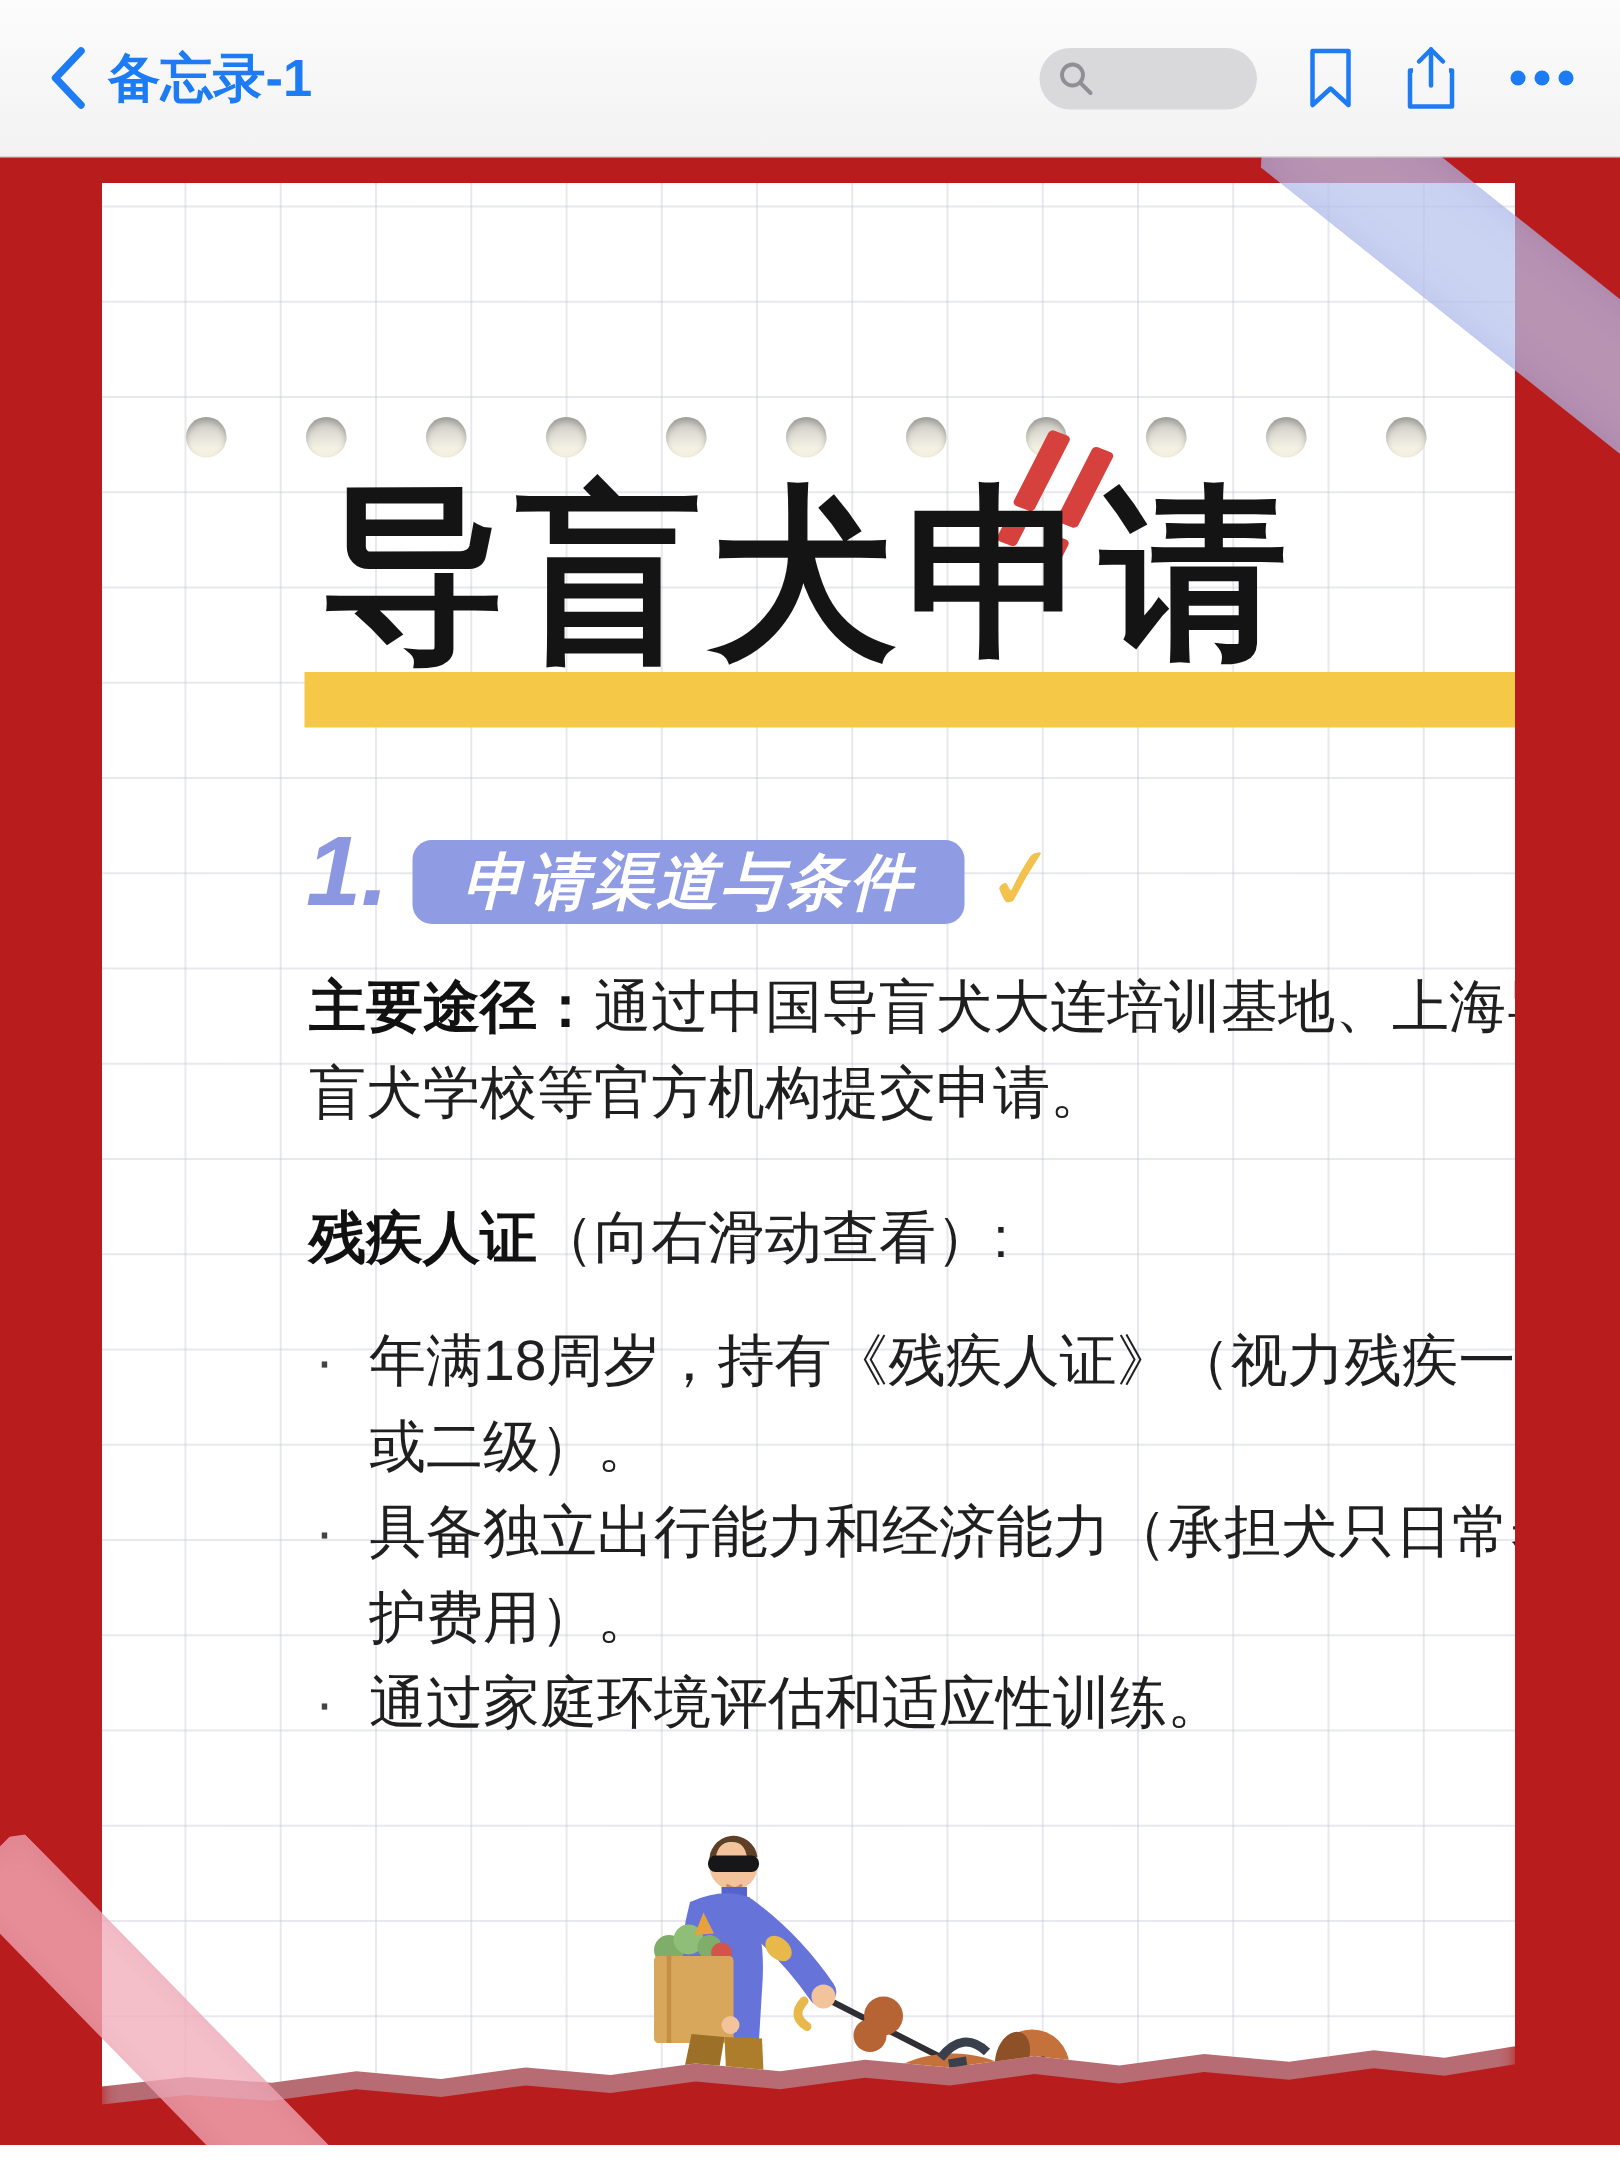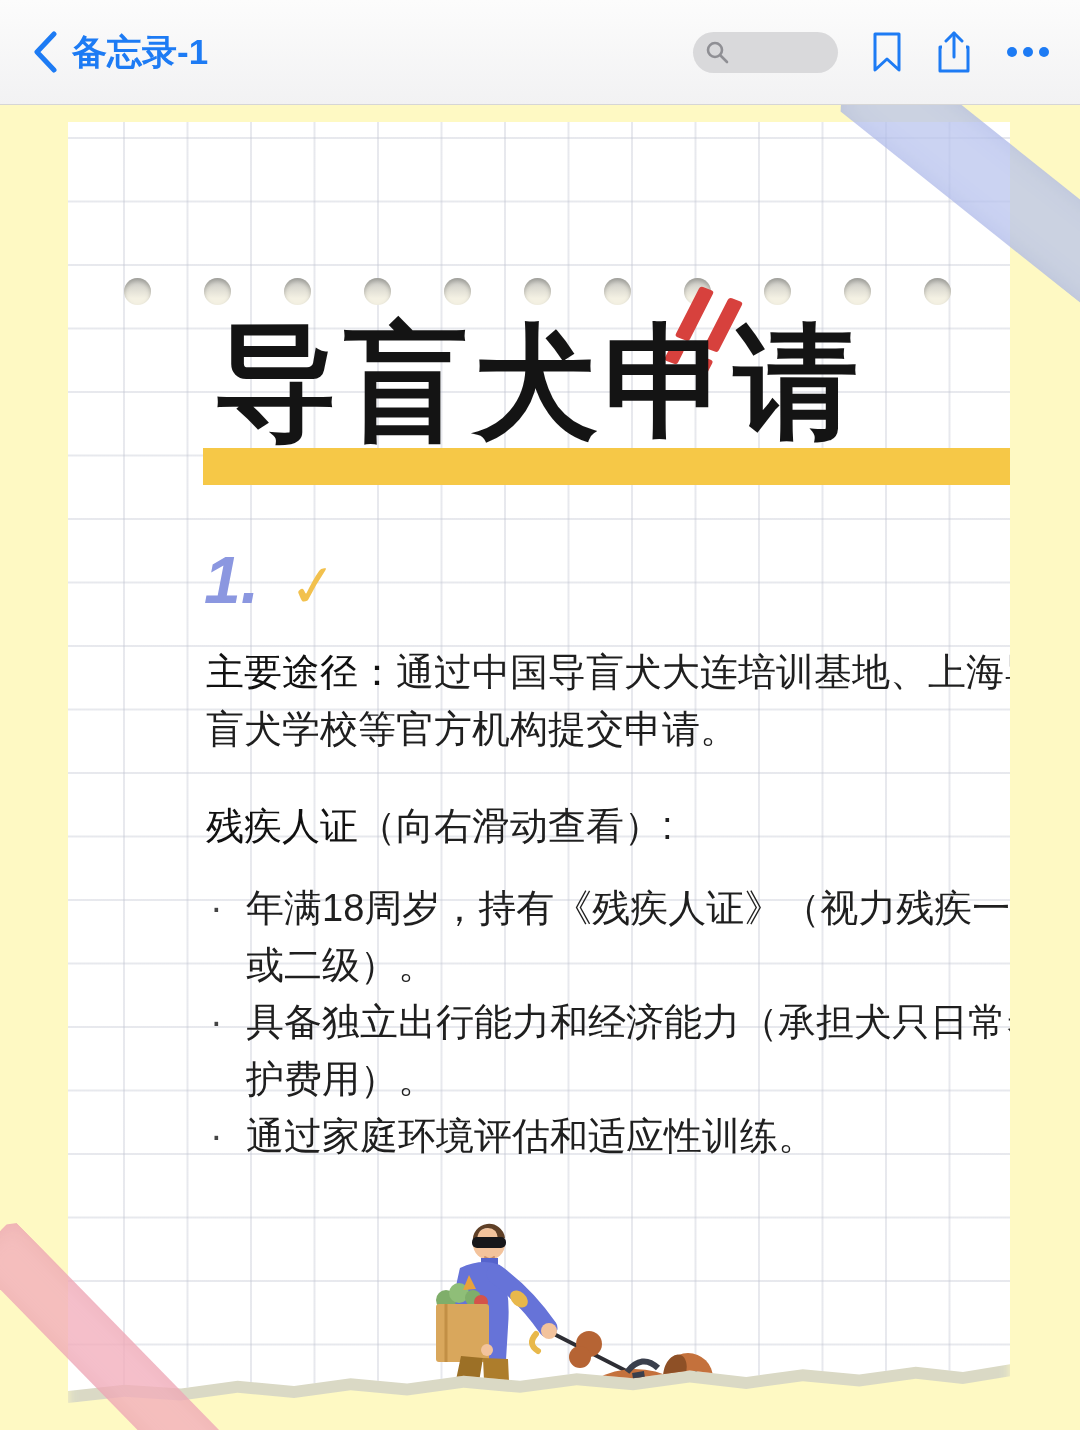--- a/index.html
+++ b/index.html
@@ -1,18 +1,18 @@
 <!DOCTYPE html>
 <html><head>
 <meta charset="utf-8">
 <style>
   * { margin:0; padding:0; box-sizing:border-box; }
   html,body { width:1080px; height:1442px; }
   body { font-family:"Liberation Sans","DejaVu Sans",sans-serif; }
-  .screen { position:relative; width:1080px; height:1430px; background:#fef9c3; overflow:hidden; }
+  .screen { position:relative; width:1080px; height:1430px; background:#b91c1c; overflow:hidden; }
 
   
   .topbar { position:absolute; left:0; top:0; width:1080px; height:105px;
     background:linear-gradient(#fcfcfc,#f2f2f3); border-bottom:1px solid #d6d6d6;
     display:flex; align-items:center; z-index:40; }
   .back-group { display:flex; align-items:center; gap:14px; margin-left:32px; cursor:pointer; }
   .back-title { color:#1d7bf4; font-size:35px; font-weight:700; }
   .topbar-right { margin-left:auto; display:flex; align-items:center; gap:34px; margin-right:30px; }
   .search-pill { width:145px; height:41px; border-radius:21px; background:#d9d9db;
     display:flex; align-items:center; padding-left:12px; }
@@ -56,21 +56,21 @@
     display:flex; align-items:center; justify-content:center; }
   .section-badge span { color:#ffffff; font-size:41px; font-weight:700; font-style:italic; letter-spacing:2px; }
   .section-check { margin-left:14px; margin-top:6px; font-size:58px; font-weight:900; color:#f2c14e;
     transform:rotate(-6deg); }
 
   
   .body-text { position:absolute; left:138px; width:845px; font-size:38px; line-height:57px;
     color:#1f1f1f; z-index:5; }
   .para1 { top:522px; }
   .para2 { top:676px; }
-  .lead { font-weight:400; color:#111;margin-top:28px; }
+  .lead { font-weight:700; color:#111;margin-top:28px; }
   .bullets { position:absolute; left:138px; top:758px; width:845px; list-style:none; z-index:5; }
   .bullets li { position:relative; padding-left:40px; font-size:38px; line-height:57px; color:#1f1f1f; }
   .bullets .marker { position:absolute; left:4px; top:0; color:#444; }
 
   
   .dashed-line { position:absolute; left:138px; top:1300px; width:820px; height:0;
     border-top:3px dashed #b3b3b3; z-index:5; }
   .chapter { position:absolute; left:142px; top:1312px; font-size:30px; font-style:italic;
     color:#999; letter-spacing:3px; z-index:5; }
   .swipe-hint { position:absolute; left:138px; top:1312px; width:820px; text-align:right;
@@ -154,20 +154,23 @@
           <div class="bar"></div>
           <div class="dot"></div>
         </div>
     </div>
 
     <div class="title-highlight"></div>
     <h1 class="note-title">导盲犬申请</h1>
 
     <div class="section-row">
       <span class="section-number">1.</span>
+      <div class="section-badge">
+        <span>申请渠道与条件</span>
+      </div>
       <span class="section-check">✓</span>
     </div>
 
     <p class="body-text para1"><span class="lead">主要途径：</span><span>通过中国导盲犬大连培训基地、上海导盲犬学校等官方机构提交申请。</span></p>
 
     <p class="body-text para2"><span class="lead">残疾人证</span><span>（向右滑动查看）:</span></p>
 
     <ul class="bullets">
       <li><span class="marker">·</span><span>年满18周岁，持有《残疾人证》（视力残疾一级或二级）。</span></li>
       <li><span class="marker">·</span><span>具备独立出行能力和经济能力（承担犬只日常养护费用）。</span></li>

